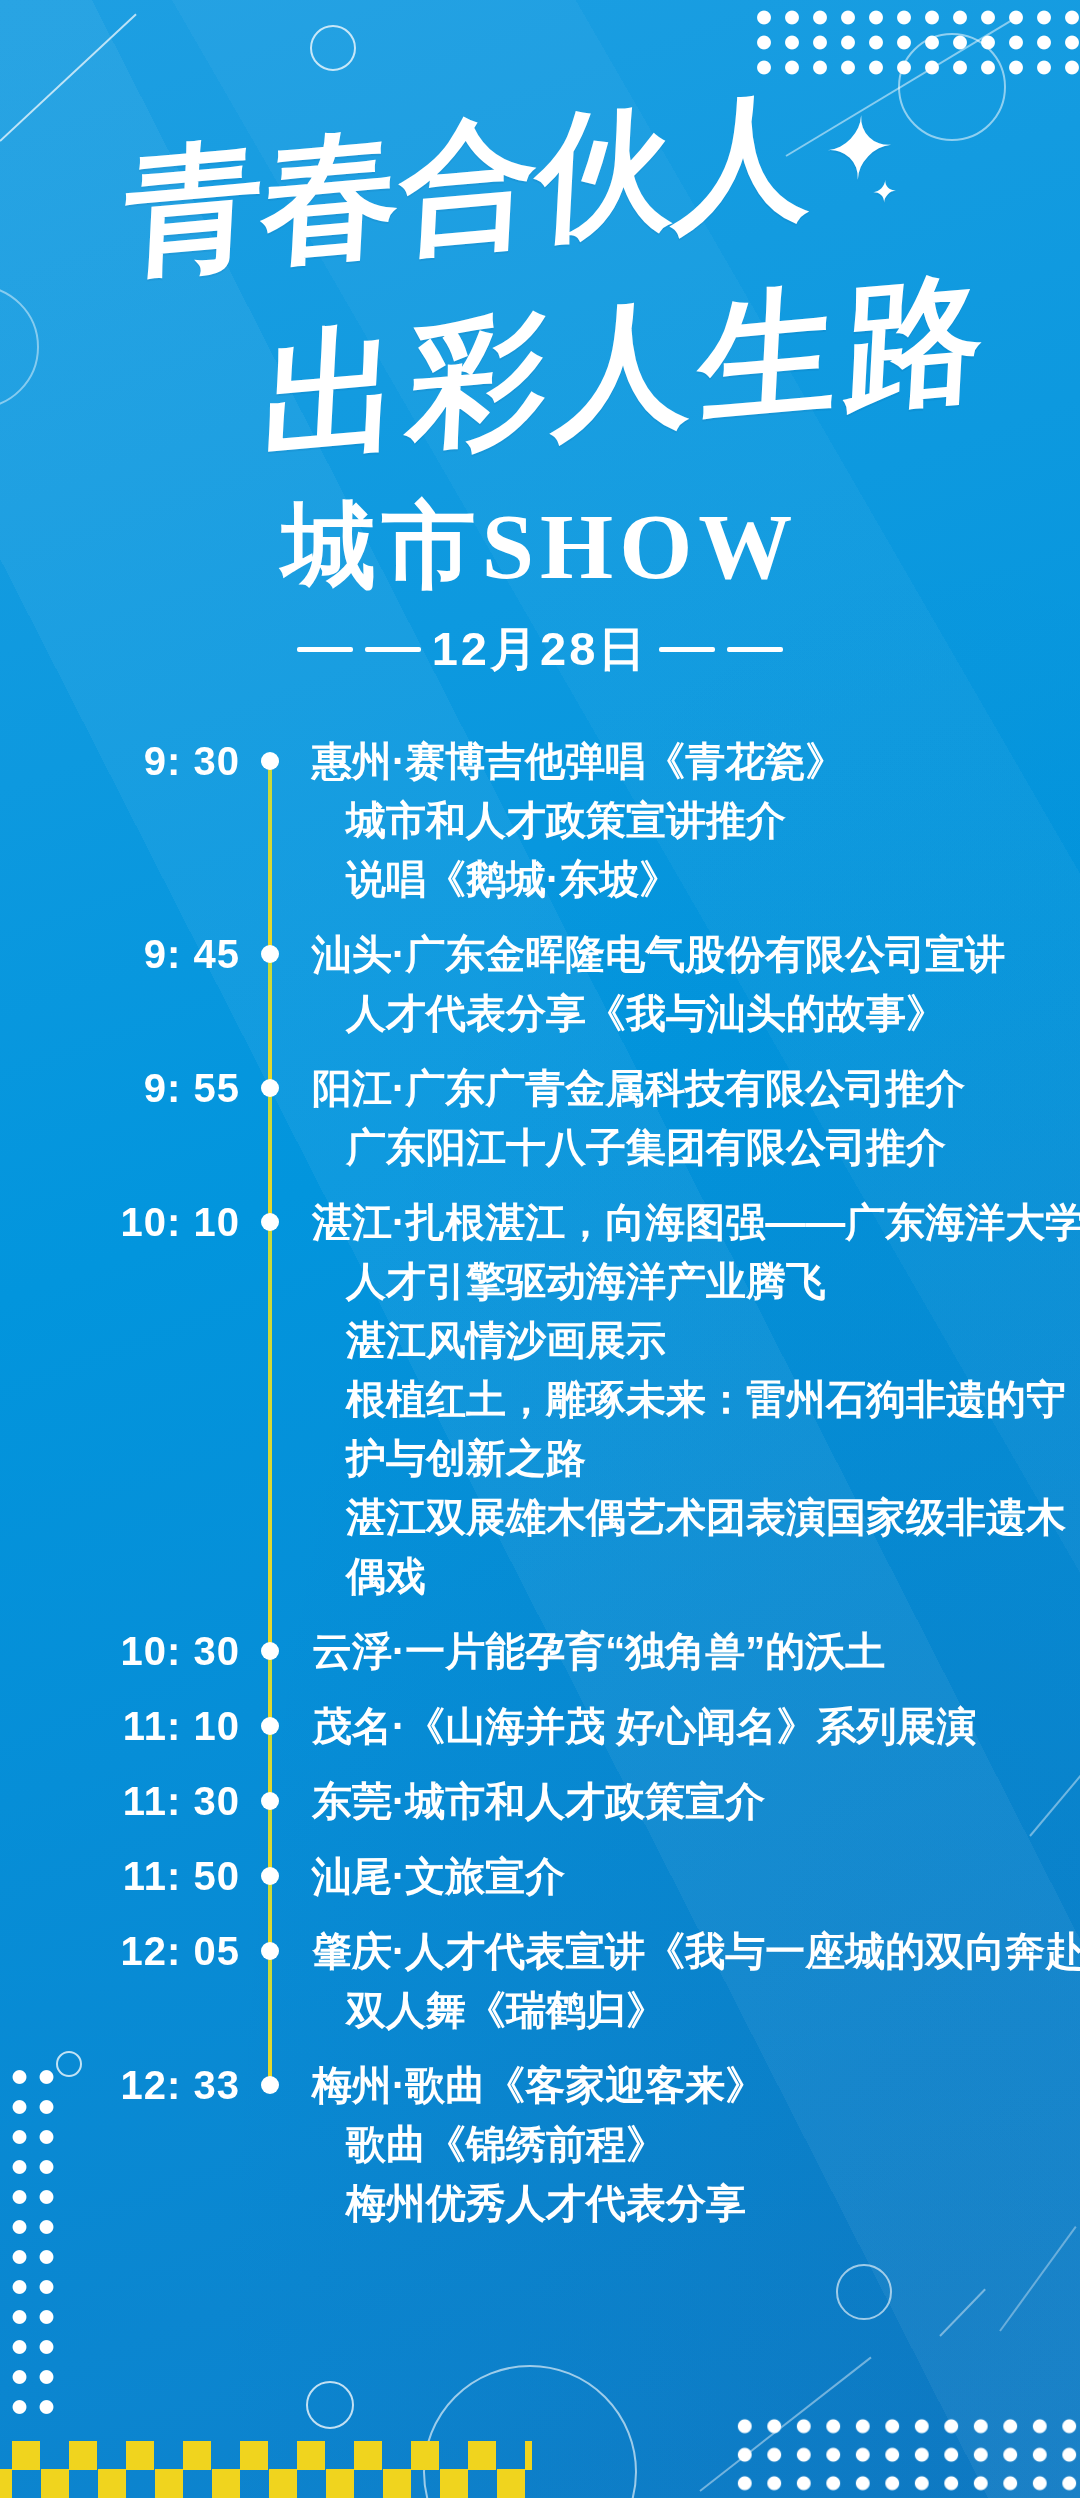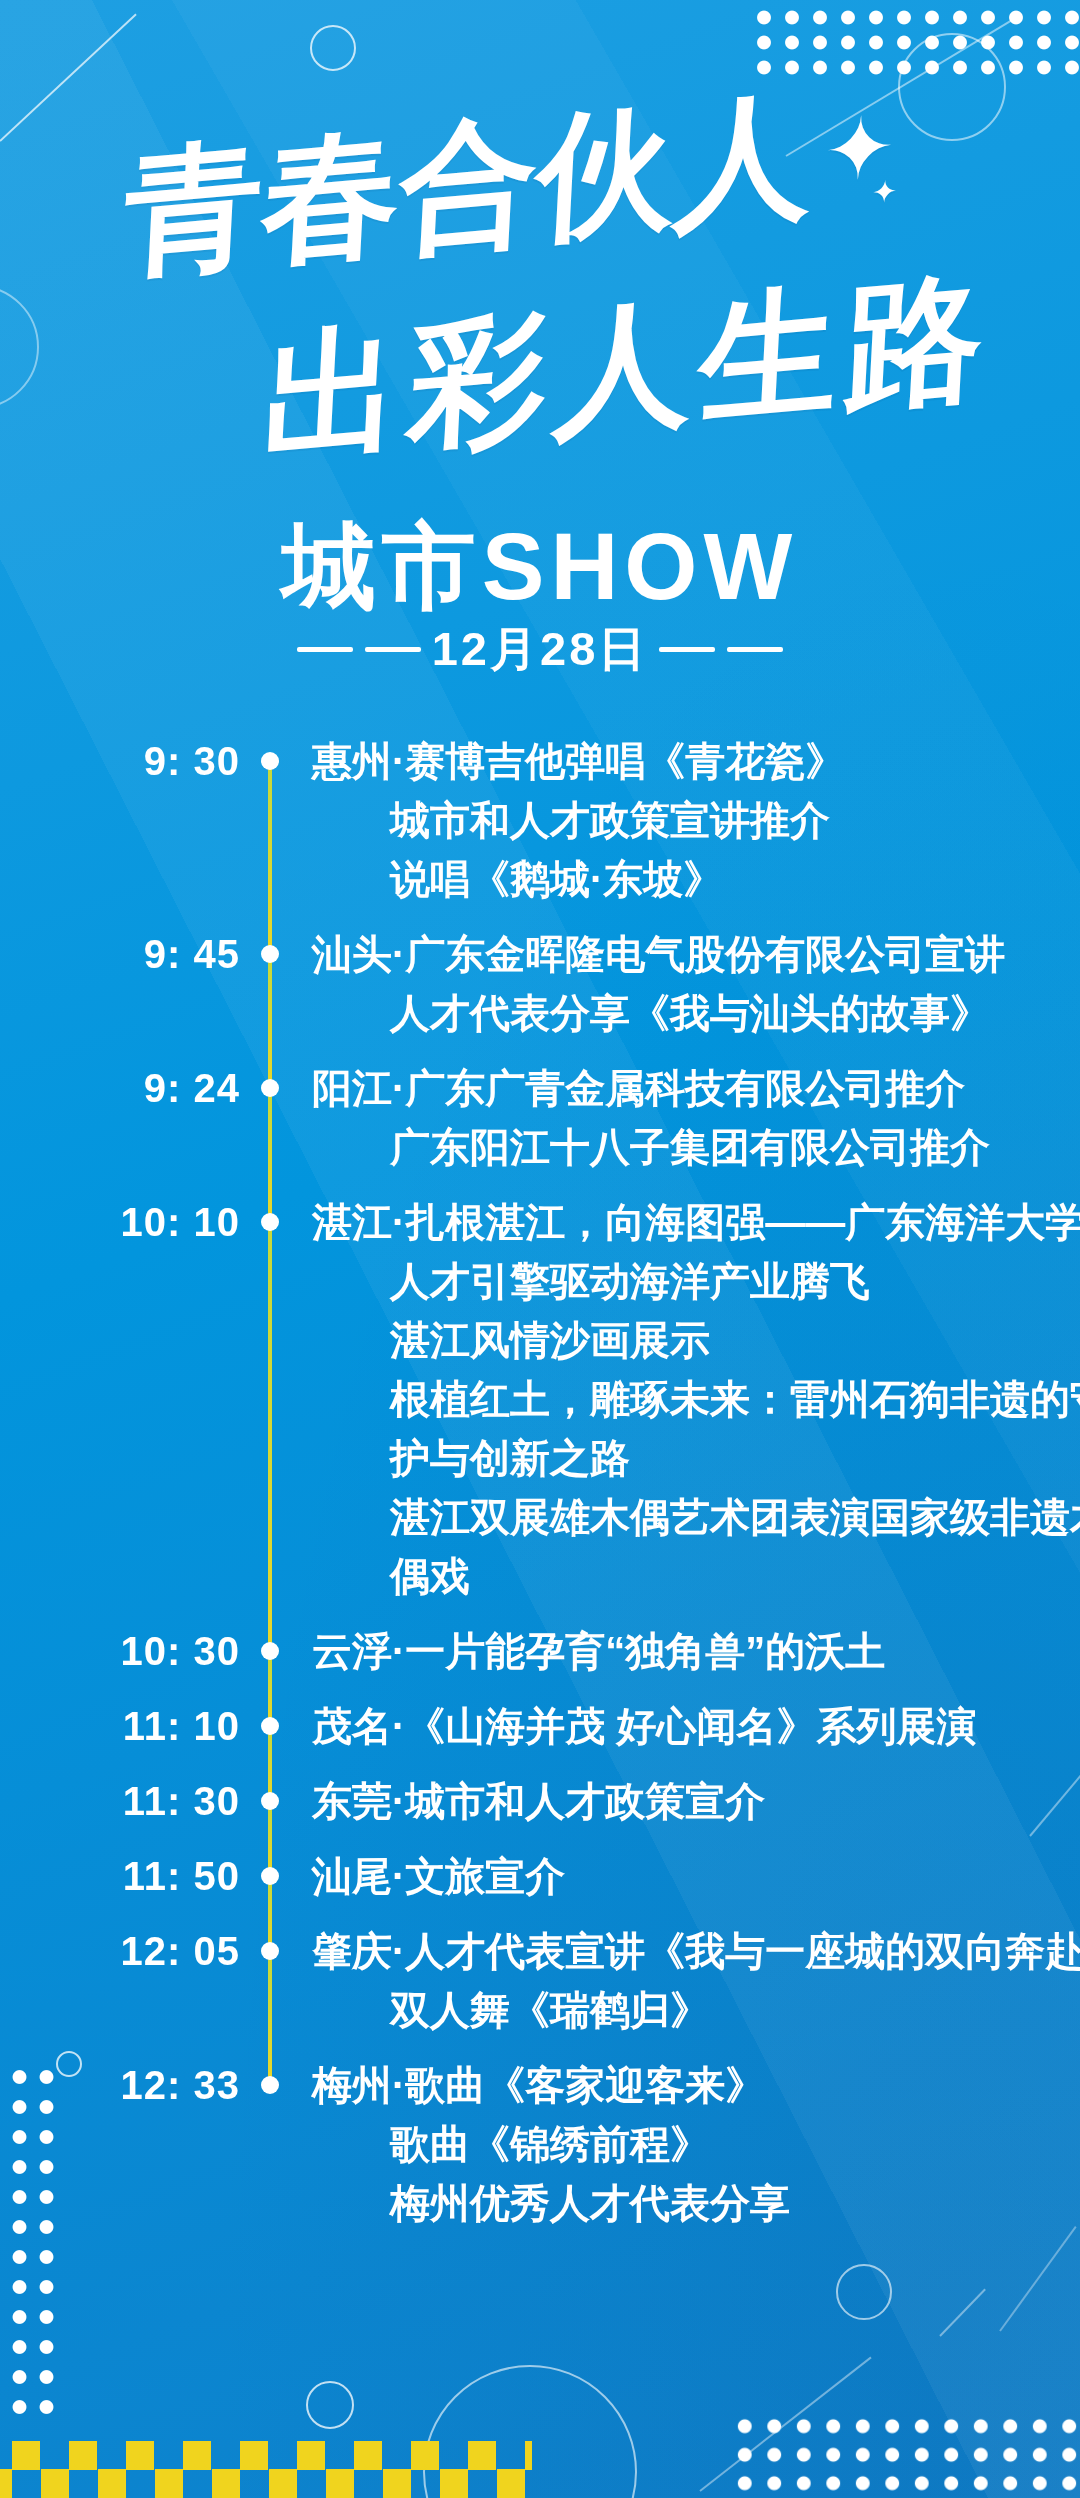--- a/index.html
+++ b/index.html
@@ -25,36 +25,36 @@
     background:conic-gradient(transparent 0 90deg,var(--accent_yellow) 90deg 180deg,transparent 180deg 270deg,var(--accent_yellow) 270deg 360deg);
     background-size:57px 57px;background-position:12px 0;}
   
   .title{position:absolute;left:118px;top:100px;transform:rotate(-5deg) skewX(-8deg);
     font-weight:bold;font-size:138px;line-height:152px;white-space:nowrap;
     text-shadow:0 2px 0 rgba(0,60,110,.08);}
   .title .l2{margin-left:150px;letter-spacing:8px;}
   .sparkle{font-size:84px;vertical-align:20px;margin-left:12px;display:inline-block;}
   .sparkle-small{font-size:30px;vertical-align:-6px;margin-left:-20px;display:inline-block;}
   
-  .show-title{position:absolute;top:504px;left:0;width:100%;text-align:center;
-    font-size:94px;font-weight:bold;letter-spacing:6px;}
+  .show-title{position:absolute;top:483px;left:0;width:100%;text-align:center;
+    font-size:94px;font-weight:bold;letter-spacing:6px;font-family:Liberation Serif, serif;}
   .date-row{position:absolute;top:618px;left:0;width:100%;display:flex;align-items:center;
     justify-content:center;gap:11px;font-size:47px;font-weight:bold;letter-spacing:3px;}
   .dashes{display:flex;gap:12px;align-items:center;}
   .dash{width:56px;height:5px;background:#fff;border-radius:2px;}
   
   .timeline{position:absolute;left:0;top:732px;width:1080px;}
   .event{display:grid;grid-template-columns:240px 60px 1fr;margin-bottom:16px;}
   .time{text-align:right;font-size:40px;font-weight:bold;line-height:59px;letter-spacing:1px;white-space:pre;}
   .marker{position:relative;}
   .dot{position:absolute;left:21px;top:20px;width:18px;height:18px;border-radius:50%;background:#fff;z-index:2;}
   .event:not(:last-child) .marker::after{content:"";position:absolute;left:28px;top:30px;bottom:-46px;width:4px;
     background:linear-gradient(var(--timeline_green),var(--timeline_green_end));}
   .lines{font-size:40px;font-weight:bold;line-height:59px;white-space:nowrap;}
-  .line{margin-left:90px;}
+  .line{margin-left:46px;}
   .line.first{margin-left:12px;}
 </style>
 </head>
 <body>
 
 <div class="poster">
 
   <div class="sheen"></div>
 
   <div class="decor dline" style="left:0;top:140px;width:186px;transform:rotate(-43deg);"></div>
@@ -99,21 +99,21 @@
         <div class="time">9: 45</div>
         <div class="marker">
           <span class="dot"></span>
         </div>
         <div class="lines">
           <div class="line first">汕头·广东金晖隆电气股份有限公司宣讲</div>
           <div class="line">人才代表分享《我与汕头的故事》</div>
         </div>
       </div>
       <div class="event">
-        <div class="time">9: 24</div>
+        <div class="time">9: 55</div>
         <div class="marker">
           <span class="dot"></span>
         </div>
         <div class="lines">
           <div class="line first">阳江·广东广青金属科技有限公司推介</div>
           <div class="line">广东阳江十八子集团有限公司推介</div>
         </div>
       </div>
       <div class="event">
         <div class="time">10: 10</div>

